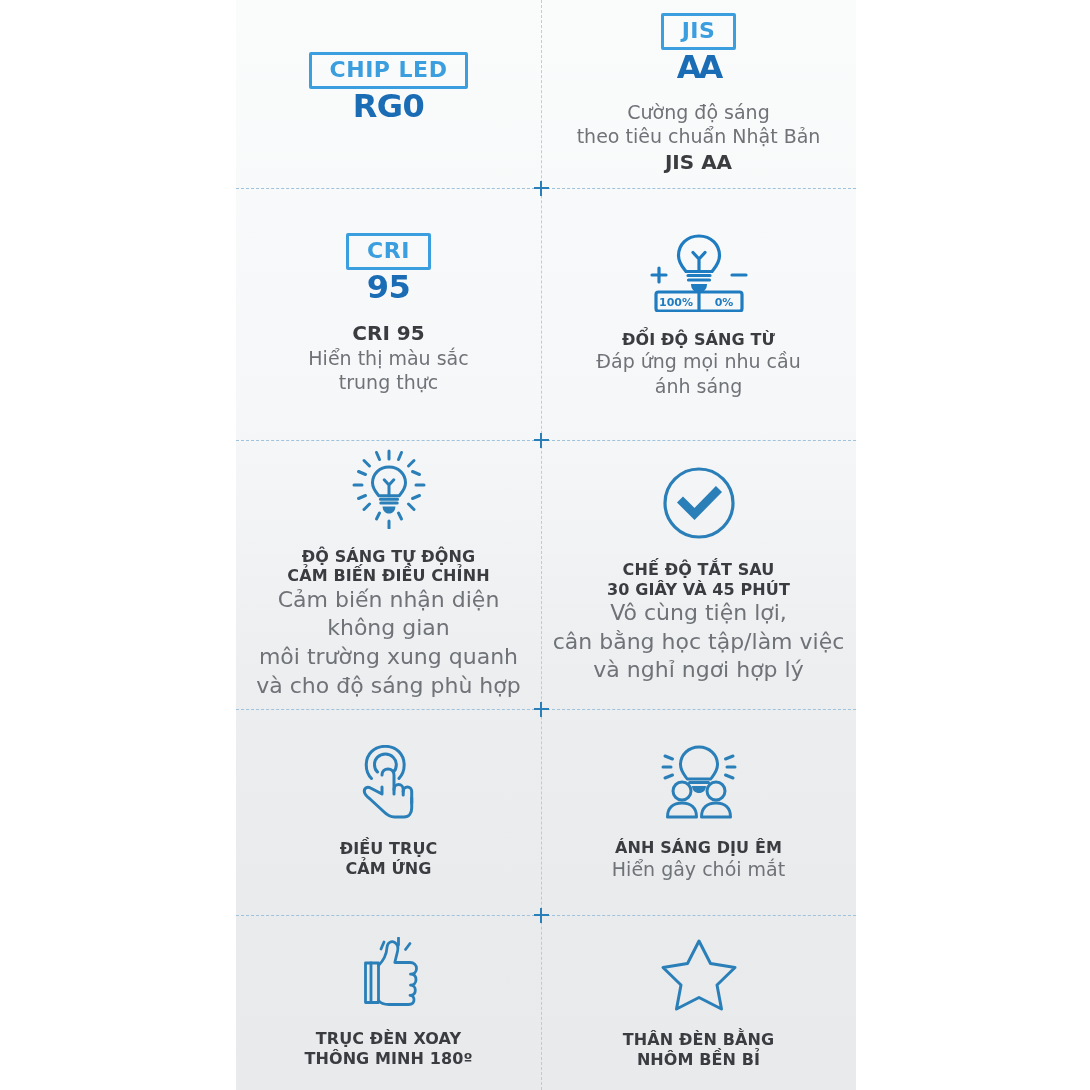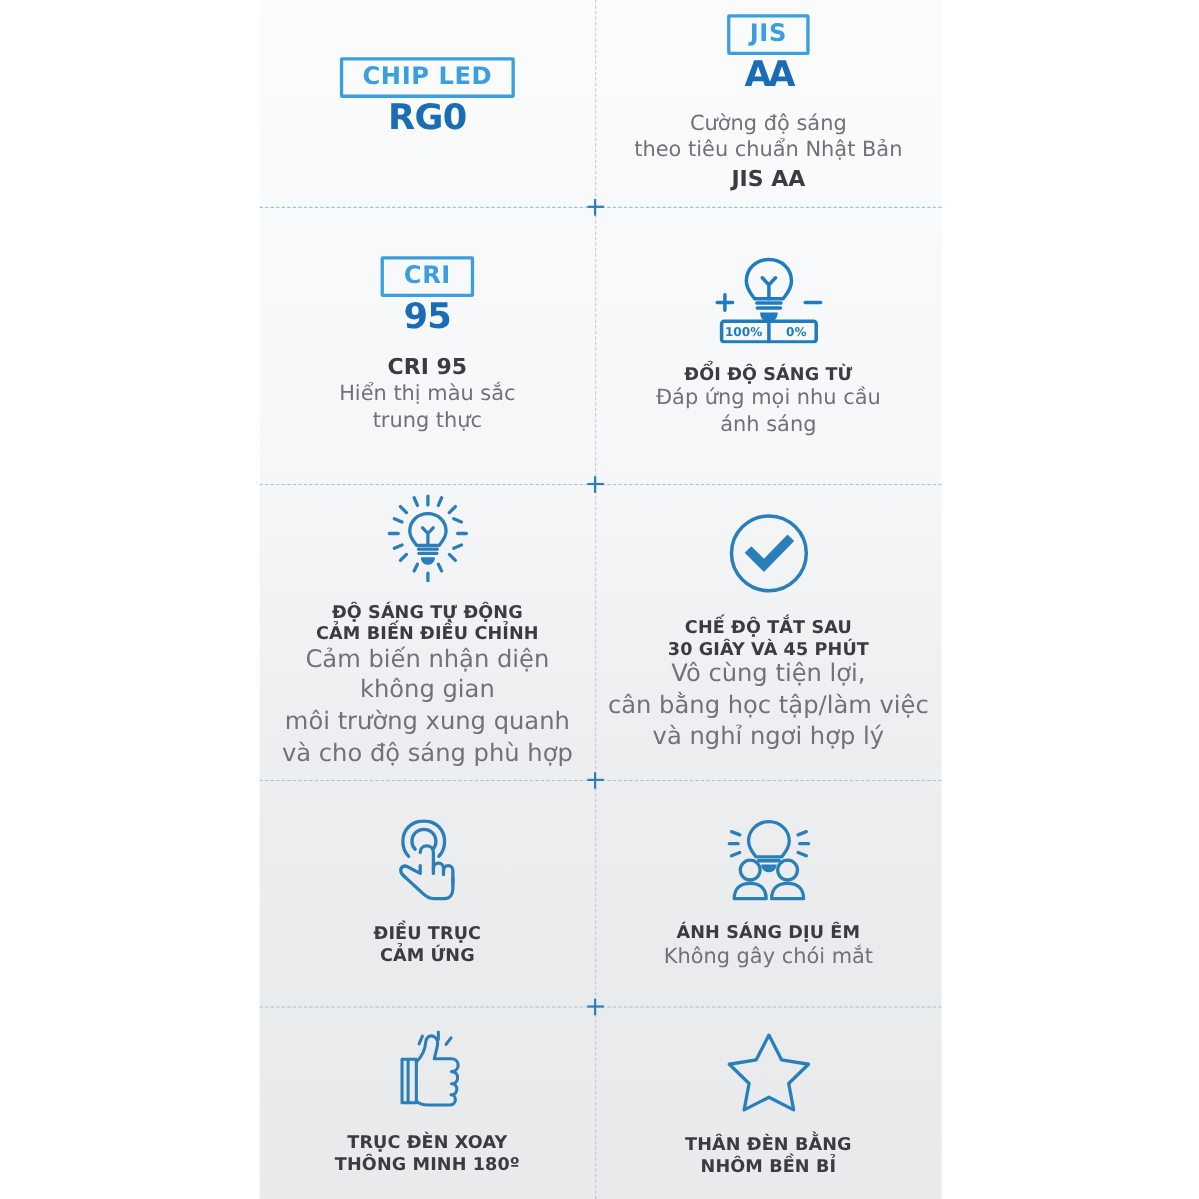--- a/index.html
+++ b/index.html
@@ -274,21 +274,21 @@
               <path d="M77 36 L69.5 33"></path>
               <circle cx="26" cy="49" r="9"></circle>
               <path d="M11.5 75 C11.5 65.5 17.5 61 26 61 C34.5 61 40.5 65.5 40.5 75 Z"></path>
               <circle cx="60" cy="49" r="9"></circle>
               <path d="M45.5 75 C45.5 65.5 51.5 61 60 61 C68.5 61 74.5 65.5 74.5 75 Z"></path>
             </g>
           </svg>
         </div>
         <div class="lines">
           <div class="t-head">ÁNH SÁNG DỊU ÊM</div>
-          <div class="t-sub">Không gây chói mắt</div>
+          <div class="t-sub">Hiển gây chói mắt</div>
         </div>
       </div>
 
       <div class="cell">
         <div class="icon">
           <svg width="82" height="74" viewBox="0 0 82 74">
             <g fill="none" stroke="#2a7fb8" stroke-width="2.8" stroke-linecap="round" stroke-linejoin="round">
               <path d="M30.5 28.5 C34 25 38.5 18 39 10.5 C39.3 5.5 43.5 3.5 46.8 5.5 C49.5 7.2 50.5 10.5 49.5 14.5 L46.8 25.5 L62 25.5 C66 25.5 68.5 28 68.5 31.5 C68.5 35 66 37.2 62.5 37.2 C66 37.2 68 39.5 68 42.8 C68 46 65.8 48.2 62.5 48.2 C65.5 48.2 67.3 50.5 67.3 53.3 C67.3 56.3 65.3 58.3 62 58.3 C64.5 58.3 66 60.3 66 62.8 C66 65.5 64 67.5 60.5 67.5 L41 67.5 C36 67.5 32 65.5 30.5 63.5"></path>
               <path d="M30.5 26 L30.5 65.5 L17.5 65.5 L17.5 26 Z"></path>
               <path d="M23 26 L23 65.5"></path>

